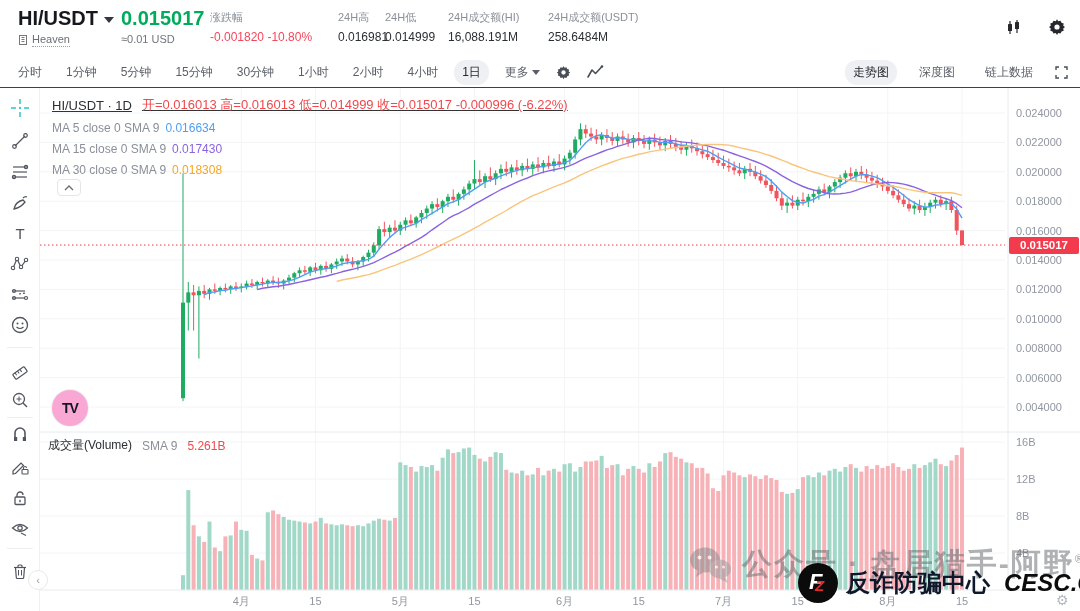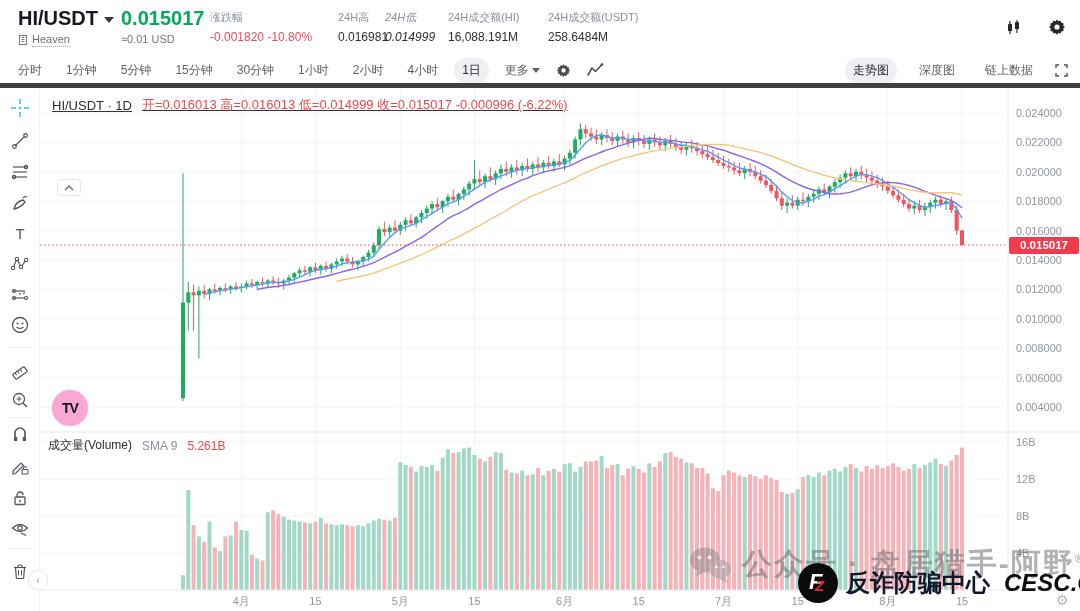--- a/index.html
+++ b/index.html
@@ -17,21 +17,21 @@
   .big-price{font-size:20px;font-weight:bold;color:#00ab5a;line-height:22px;}
   .price-usd{font-size:11px;color:#70747b;margin-top:4px;}
   .stats{position:absolute;left:0;top:0;width:100%;height:57px;}
   .stat{position:absolute;top:10px;}
   .stat .lb{font-size:11px;color:#8a8f99;line-height:14px;}
   .stat .vl{font-size:12px;color:#2b2e33;margin-top:6px;font-weight:500;}
   .stat .vl.red{color:#f5465c;}
   .header-icons{position:absolute;right:14px;top:18px;display:flex;gap:26px;align-items:center;}
   .hicon{cursor:pointer;display:flex;}
   
-  .toolbar{position:absolute;left:0;top:57px;width:1080px;height:31px;border-bottom:5px solid #404040;background:#fff;display:flex;align-items:center;z-index:30;}
+  .toolbar{position:absolute;left:0;top:57px;width:1080px;height:31px;border-bottom:1px solid #404040;background:#fff;display:flex;align-items:center;z-index:30;}
   .tb-left{display:flex;align-items:center;gap:8px;padding-left:10px;}
   .tb-item{font-size:12px;color:#5a5e66;padding:4px 8px;border-radius:12px;cursor:pointer;white-space:nowrap;display:flex;align-items:center;gap:3px;}
   .tb-item.sel{background:#eef0f3;color:#26282d;}
   .tb-caret{width:0;height:0;border-left:4px solid transparent;border-right:4px solid transparent;border-top:5px solid #5a5e66;}
   .tb-icons{display:flex;gap:16px;margin-left:8px;align-items:center;}
   .tb-right{position:absolute;right:12px;display:flex;align-items:center;gap:14px;}
   
   .sidebar{position:absolute;left:0;top:88px;width:40px;height:523px;border-right:1px solid #eef0f2;background:#fff;z-index:25;}
   .tool{width:40px;height:26px;display:flex;align-items:center;justify-content:center;cursor:pointer;position:absolute;}
   .sep{position:absolute;left:7px;width:26px;border-top:1px solid #eceef0;}
@@ -96,21 +96,21 @@
     </div>
     <div class="stats" id="header-stats">
         <div class="stat" style="left: 210px;">
           <div class="lb">涨跌幅</div>
           <div class="vl red">-0.001820 -10.80%</div>
         </div>
         <div class="stat" style="left: 338px;">
           <div class="lb">24H高</div>
           <div class="vl">0.016981</div>
         </div>
-        <div class="stat" style="left: 385px; font-style: italic;">
+        <div class="stat" style="left: 385px;">
           <div class="lb">24H低</div>
           <div class="vl">0.014999</div>
         </div>
         <div class="stat" style="left: 448px;">
           <div class="lb">24H成交额(HI)</div>
           <div class="vl">16,088.191M</div>
         </div>
         <div class="stat" style="left: 548px;">
           <div class="lb">24H成交额(USDT)</div>
           <div class="vl">258.6484M</div>
@@ -819,20 +819,25 @@
         <text x="847.8095238095239" y="517" font-size="11" fill="#9196a1" text-anchor="middle">8月</text>
         <text x="922" y="517" font-size="11" fill="#9196a1" text-anchor="middle">15</text>
       </svg>
   </div>
 
   <div class="legend">
     <div class="legend-row1">
       <span class="legend-title">HI/USDT · 1D</span>
       <span class="legend-ohlc">开=0.016013 高=0.016013 低=0.014999 收=0.015017 -0.000996 (-6.22%)</span>
     </div>
+    <div id="ma-rows">
+        <div class="ma-row"><span>MA 5 close 0 SMA 9</span><span class="mv" style="color: rgb(79, 158, 245);">0.016634</span></div>
+        <div class="ma-row"><span>MA 15 close 0 SMA 9</span><span class="mv" style="color: rgb(138, 99, 224);">0.017430</span></div>
+        <div class="ma-row"><span>MA 30 close 0 SMA 9</span><span class="mv" style="color: rgb(245, 166, 35);">0.018308</span></div>
+      </div>
   </div>
 
   <div class="collapse-btn">
     <svg width="10" height="6" viewBox="0 0 10 6">
         <polyline points="1,5 5,1 9,5" fill="none" stroke="#6b6f76" stroke-width="1.4"></polyline>
       </svg>
   </div>
 
   <div class="tv-logo">
     <span>TV</span>

